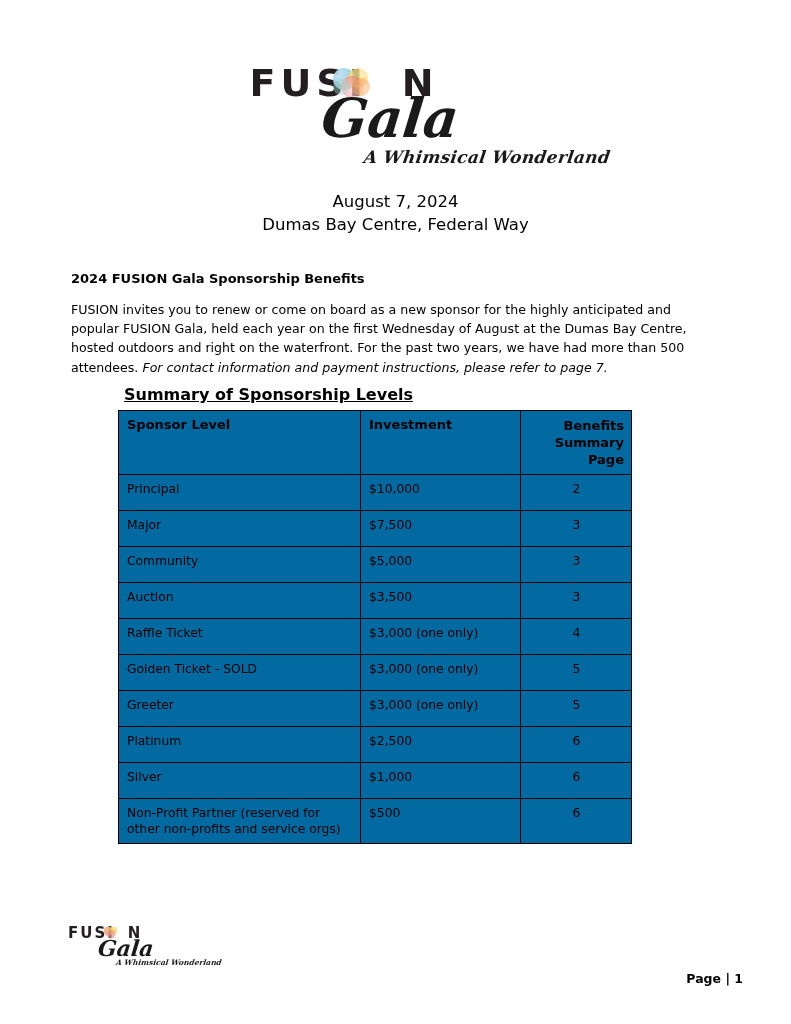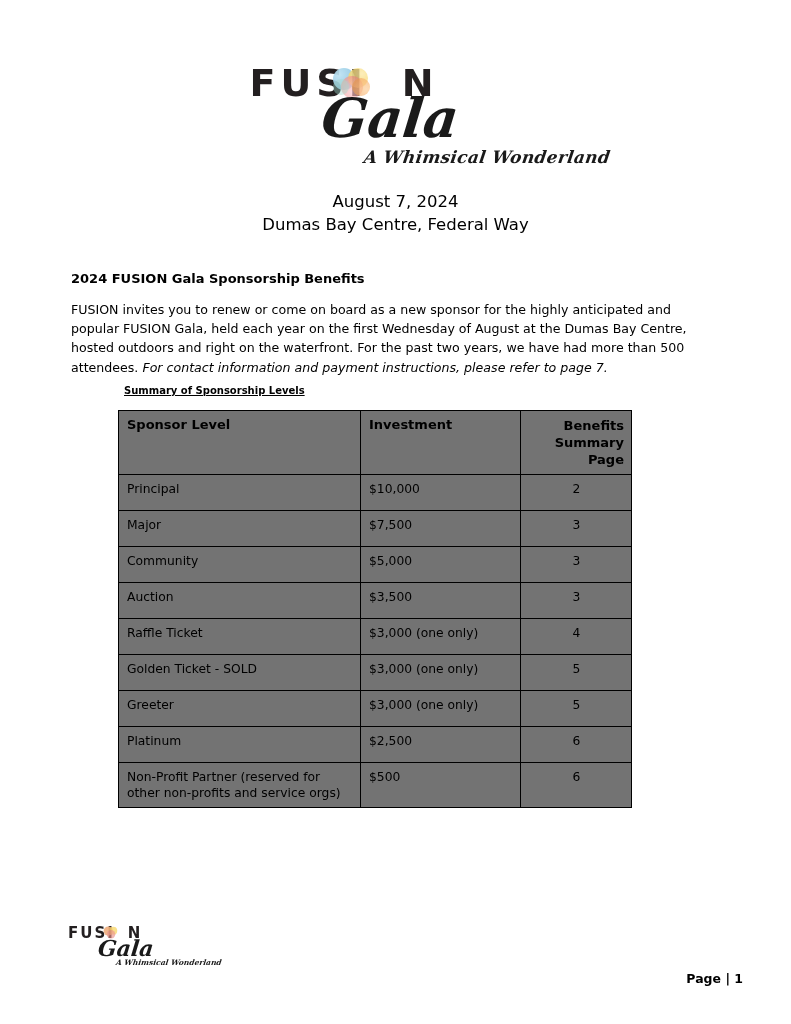--- a/index.html
+++ b/index.html
@@ -126,21 +126,21 @@
   .body-paragraph .ital {
     font-style: italic;
   }
 
   .levels-title {
     position: absolute;
     top: 385px;
     left: 124px;
     font-family: "DejaVu Sans", sans-serif;
     font-weight: bold;
-    font-size: 10px;
+    font-size: 16px;
     text-decoration: underline;
     color: #000000;
   }
 
   
   .sponsor-table {
     position: absolute;
     top: 410px;
     left: 118px;
     width: 513px;
@@ -149,21 +149,21 @@
     font-family: "DejaVu Sans", sans-serif;
   }
   .sponsor-table td, .sponsor-table th {
     border: 1px solid #000000;
     vertical-align: top;
     padding: 6px 7px 6px 8px;
     font-size: 12.3px;
     line-height: 16px;
     color: #000000;
     text-align: left;
-    background: #737373;
+    background: #0369a1;
     margin-left: 12px;
   }
   .sponsor-table th {
     font-weight: bold;
     font-size: 13px;
   }
   .col-level   { width: 242px; }
   .col-invest  { width: 160px; }
   .col-page    { width: 111px; text-align: center; }
 
@@ -342,20 +342,25 @@
       <tr class="data-row">
         <td>Greeter</td>
         <td>$3,000 (one only)</td>
         <td class="cell-page">5</td>
       </tr>
       <tr class="data-row">
         <td>Platinum</td>
         <td>$2,500</td>
         <td class="cell-page">6</td>
       </tr>
+      <tr class="data-row">
+        <td>Silver</td>
+        <td>$1,000</td>
+        <td class="cell-page">6</td>
+      </tr>
       <tr class="data-row tall">
         <td>Non-Profit Partner (reserved for other non-profits and service orgs)</td>
         <td>$500</td>
         <td class="cell-page">6</td>
       </tr>
     </tbody>
   </table>
 
   <div class="footer-logo">
     <div class="f-fusion"><span>FUSI</span><span class="gap"></span><span>N</span></div>

